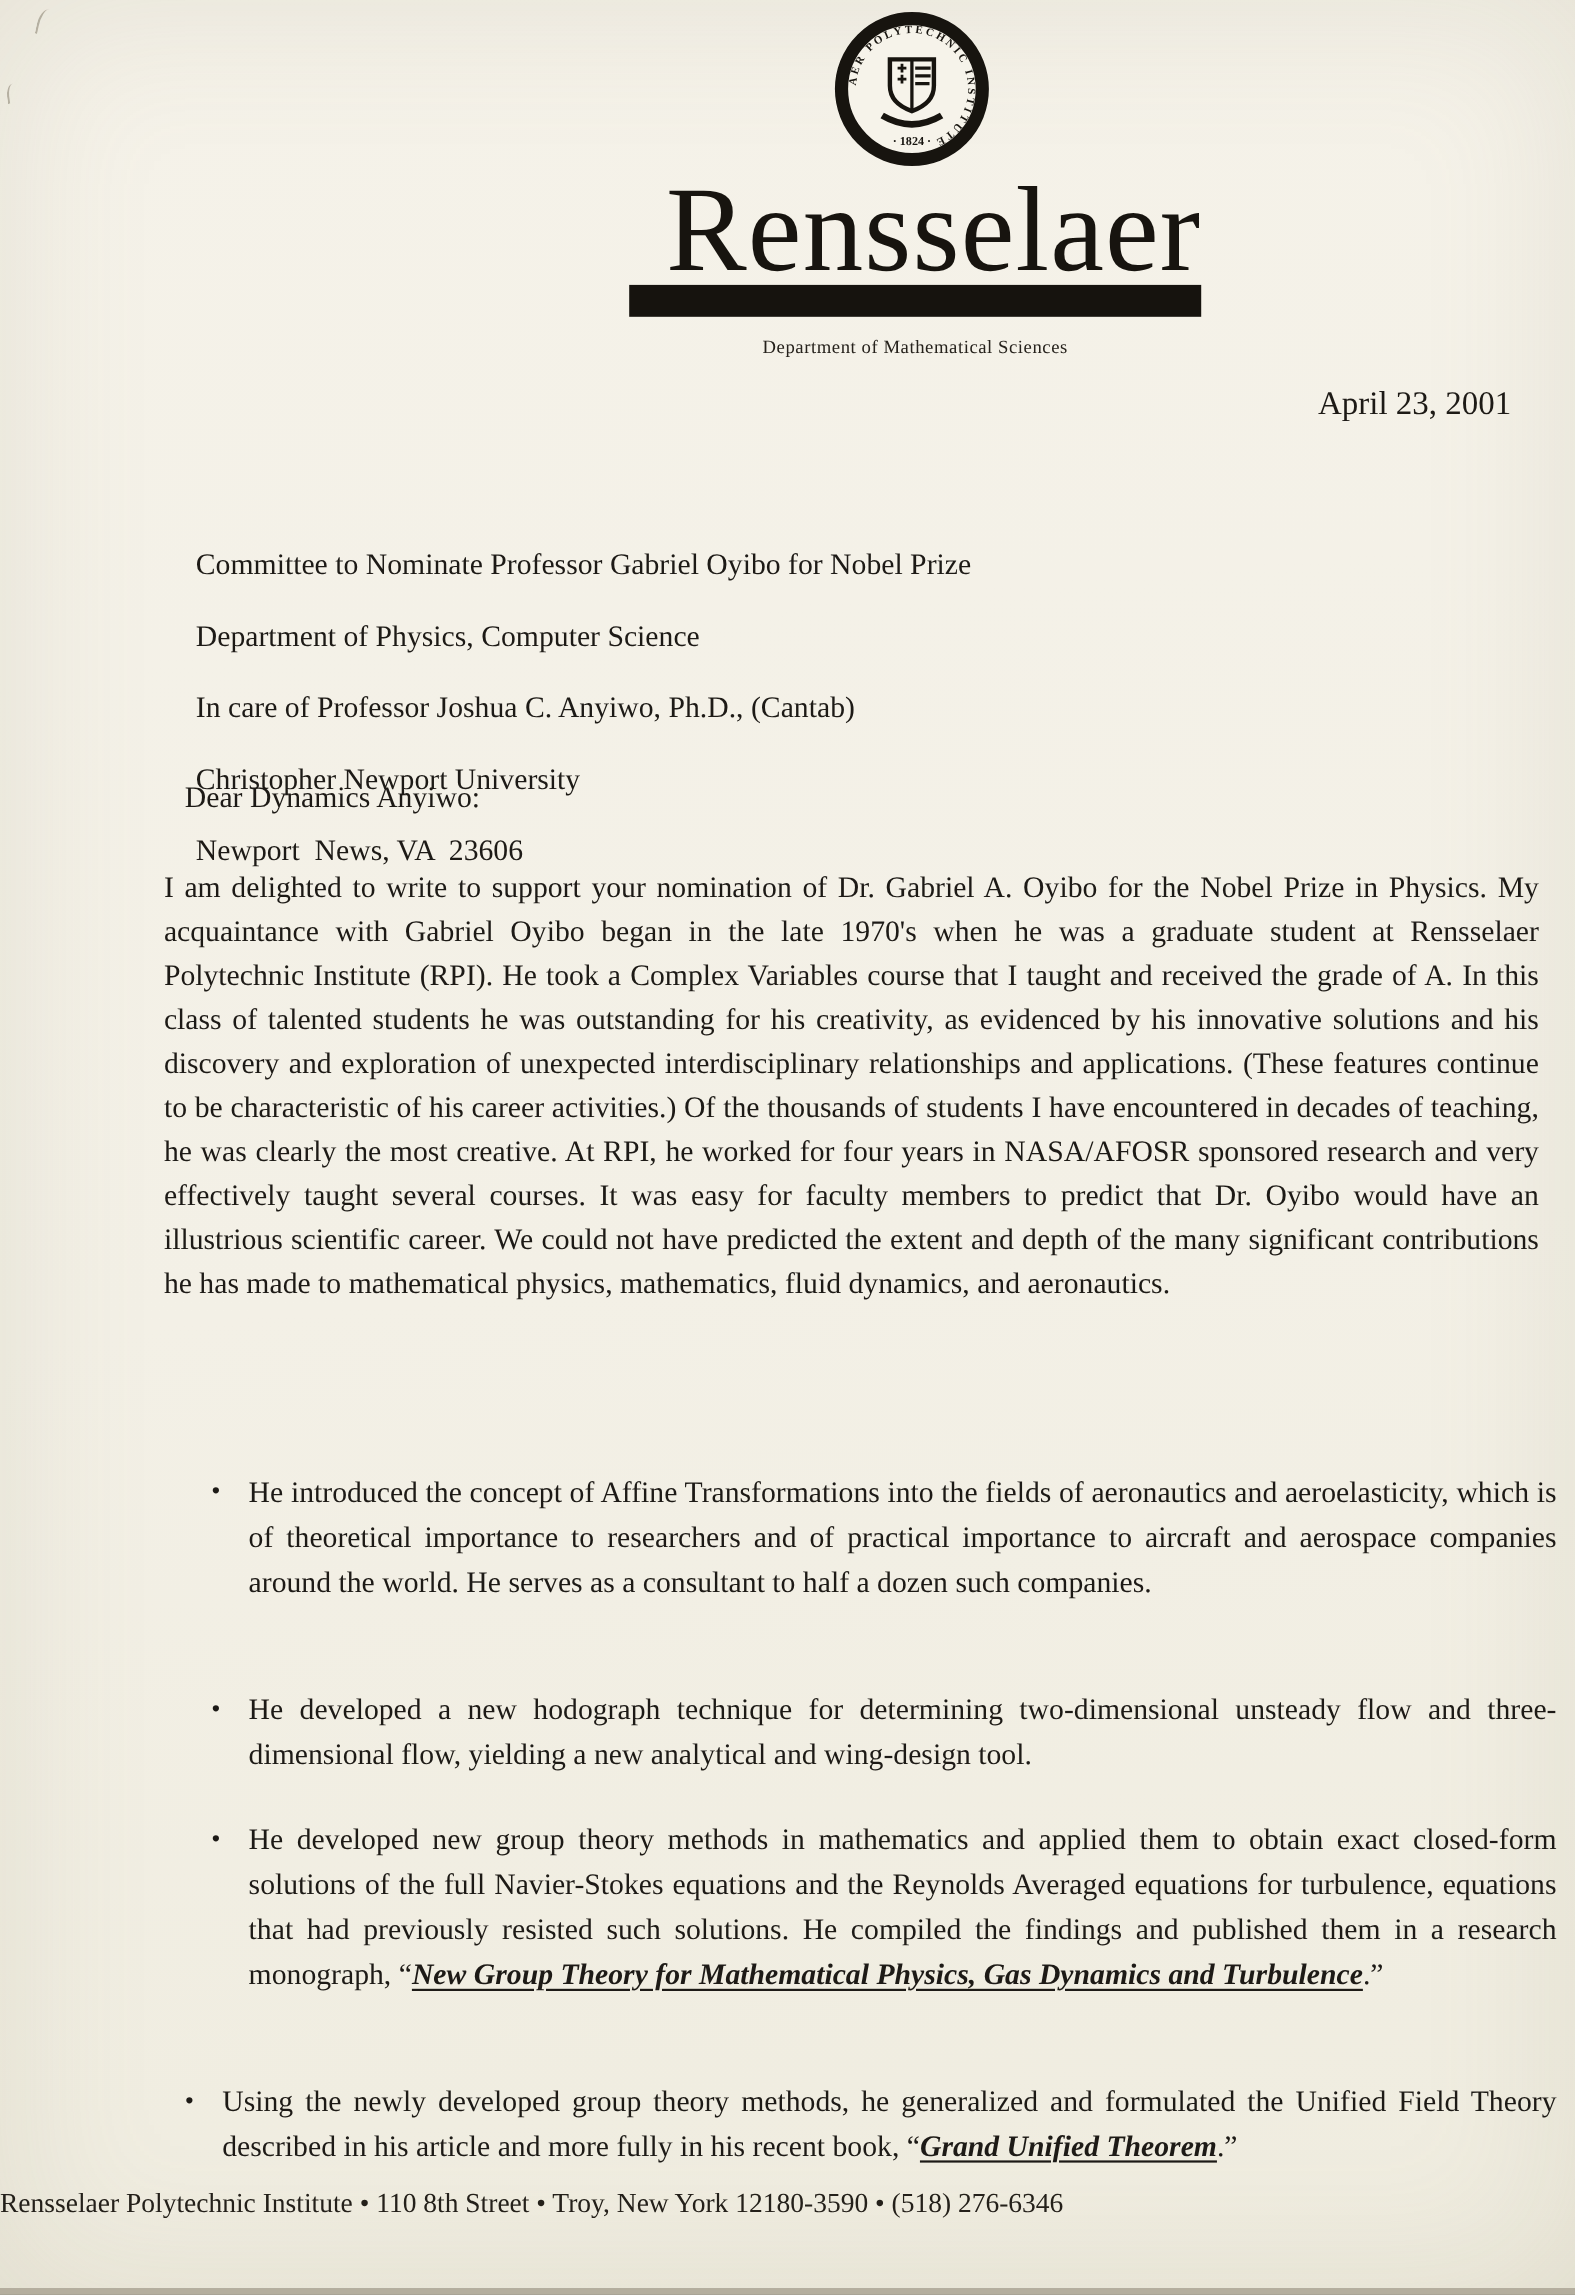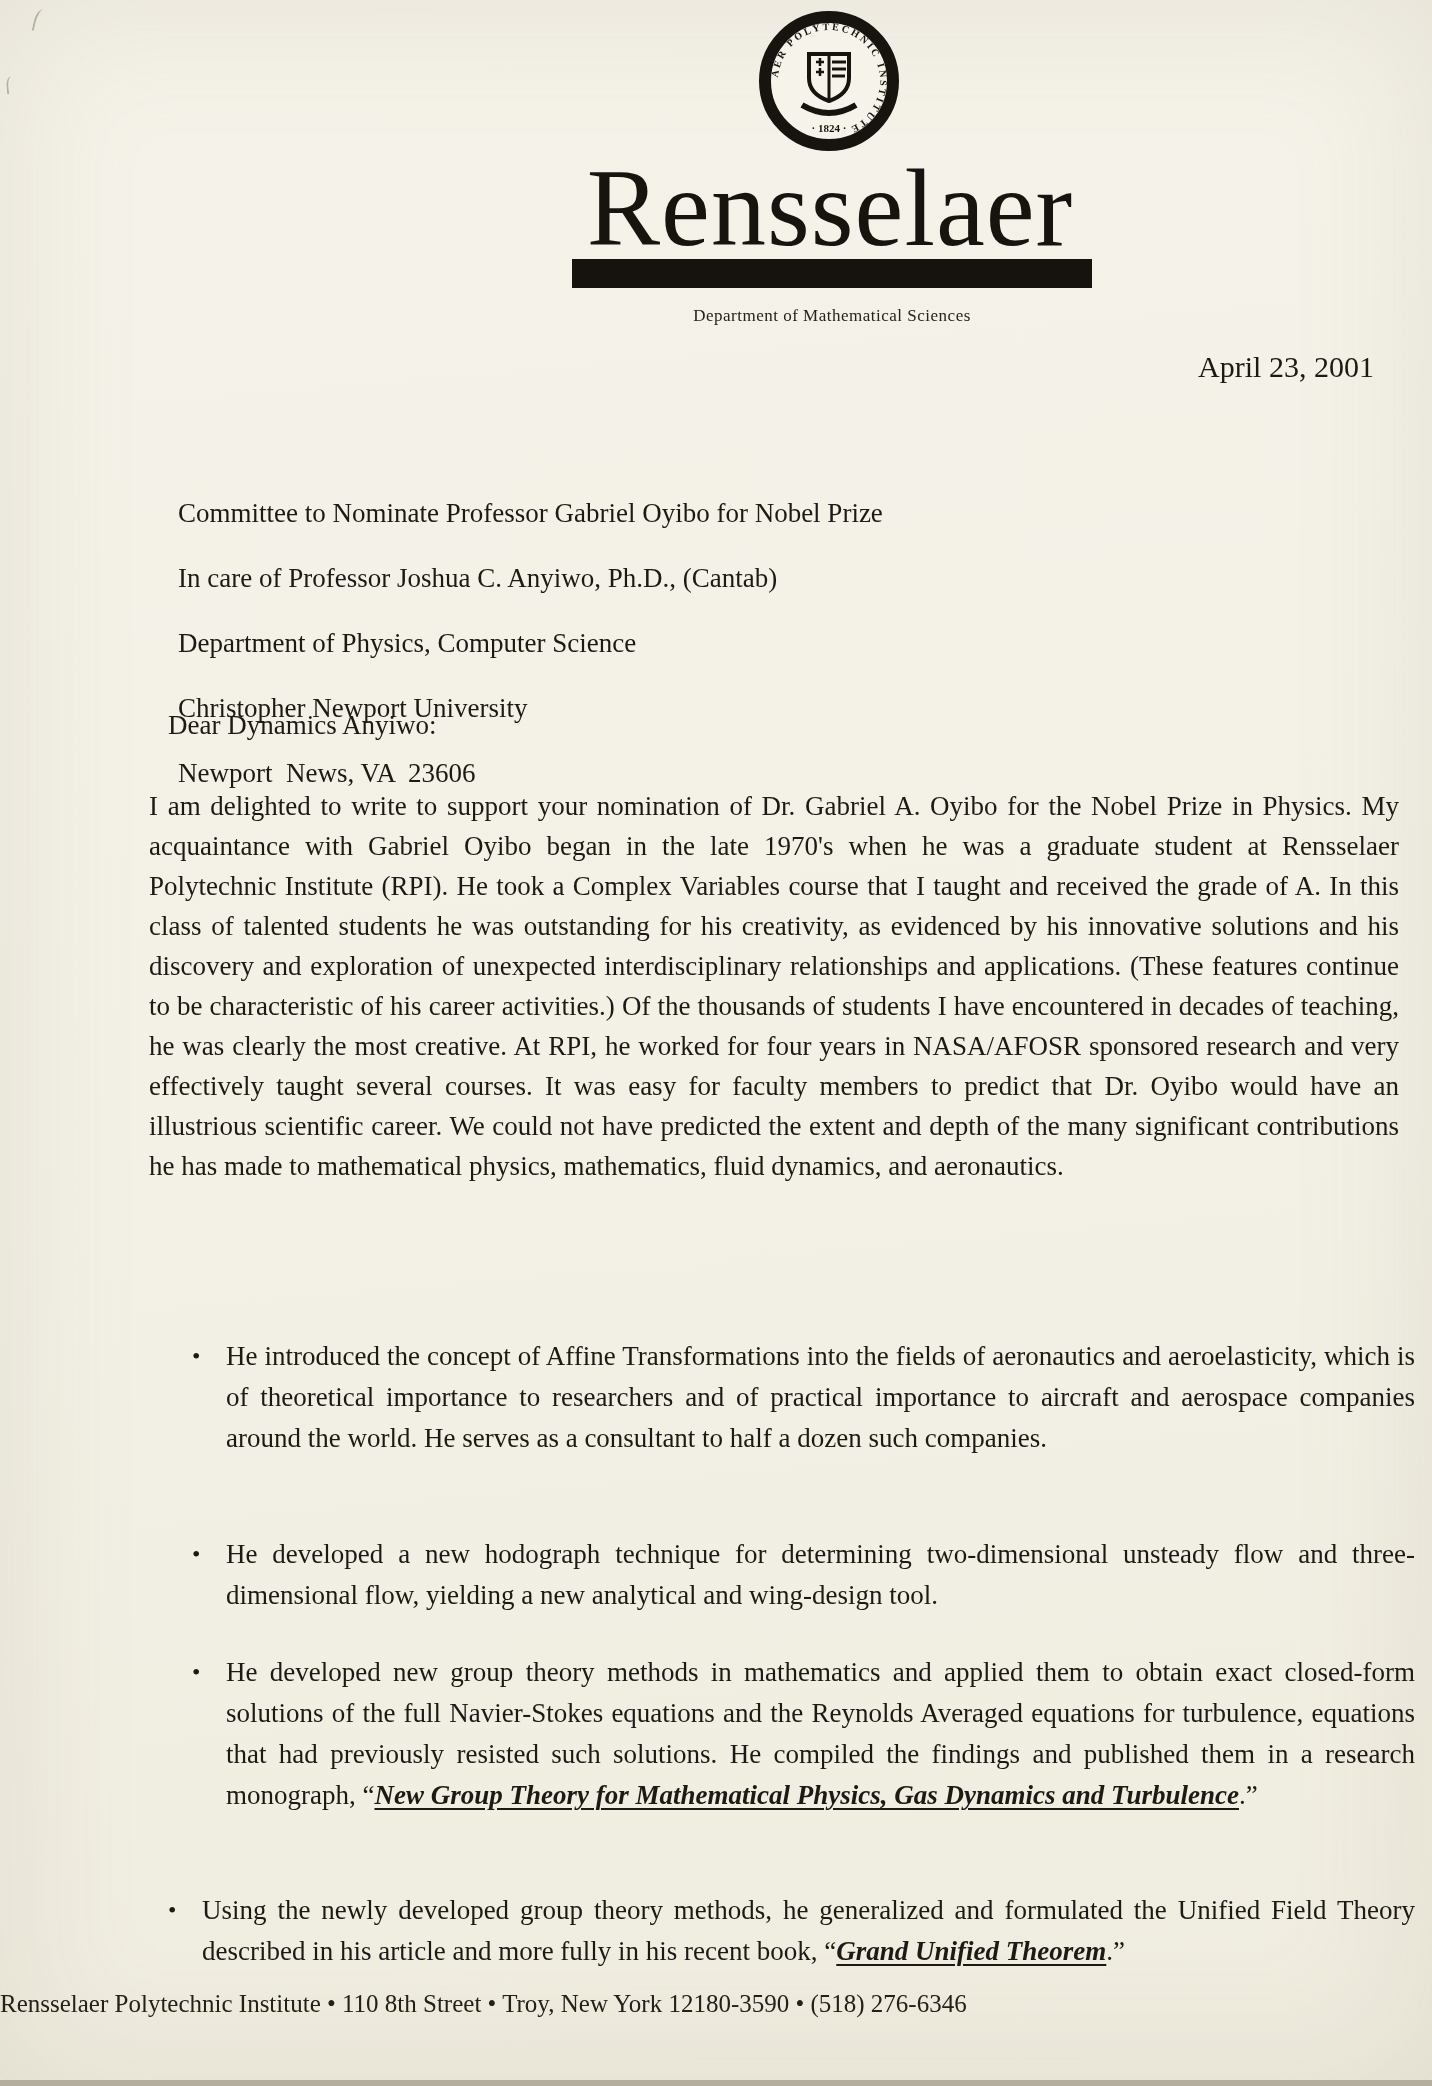--- a/index.html
+++ b/index.html
@@ -11,21 +11,21 @@
     box-shadow:inset 0 0 140px rgba(150,140,110,.16);
     font-family:"Liberation Serif","DejaVu Serif",serif;
     color:#1d1a16;
     overflow:hidden;
   }
   
   .seal{position:absolute;left:758px;top:10px;}
   .wordmark{
     position:absolute;left:568px;top:153px;width:524px;
     font-size:110px;line-height:1;letter-spacing:1px;
-    text-align:center;color:#17140f;
+    text-align:right;color:#17140f;
   }
   .wordmark-bar{
     position:absolute;left:572px;top:259px;width:520px;height:29px;
     background:#16130e;
   }
   .dept{
     position:absolute;left:578px;top:306px;width:508px;
     text-align:center;font-size:17px;color:#26221c;letter-spacing:.5px;
   }
   .date{
@@ -88,22 +88,22 @@
 
     <div class="wordmark">Rensselaer</div>
     <div class="wordmark-bar"></div>
     <div class="dept">Department of Mathematical Sciences</div>
   </div>
 
   <div class="date">April 23, 2001</div>
 
   <div class="recipient">
     <div class="addr-line">Committee to Nominate Professor Gabriel Oyibo for Nobel Prize</div>
+    <div class="addr-line">Department of Physics, Computer Science</div>
     <div class="addr-line">In care of Professor Joshua C. Anyiwo, Ph.D., (Cantab)</div>
-    <div class="addr-line">Department of Physics, Computer Science</div>
     <div class="addr-line">Christopher Newport University</div>
     <div class="addr-line">Newport  News, VA  23606</div>
   </div>
 
   <div class="salutation">Dear Dynamics Anyiwo:</div>
 
   <div class="body-par">I am delighted to write to support your nomination of Dr. Gabriel A. Oyibo for the Nobel Prize in Physics.  My acquaintance with Gabriel Oyibo began in the late 1970's when he was a graduate student at Rensselaer Polytechnic Institute (RPI).  He took a Complex Variables course that I taught and received the grade of A.  In this class of talented students he was outstanding for his creativity, as evidenced by his innovative solutions and his discovery and exploration of unexpected interdisciplinary relationships and applications.  (These features continue to be characteristic of his career activities.)  Of the thousands of students I have encountered in decades of teaching, he was clearly the most creative.  At RPI, he worked for four years in NASA/AFOSR sponsored research and very effectively taught several courses.  It was easy for faculty members to predict that Dr. Oyibo would have an illustrious scientific career.  We could not have predicted the extent and depth of the many significant contributions he has made to mathematical physics, mathematics, fluid dynamics, and aeronautics.</div>
 
   <div class="bullet b1">
     <span class="marker">•</span>

